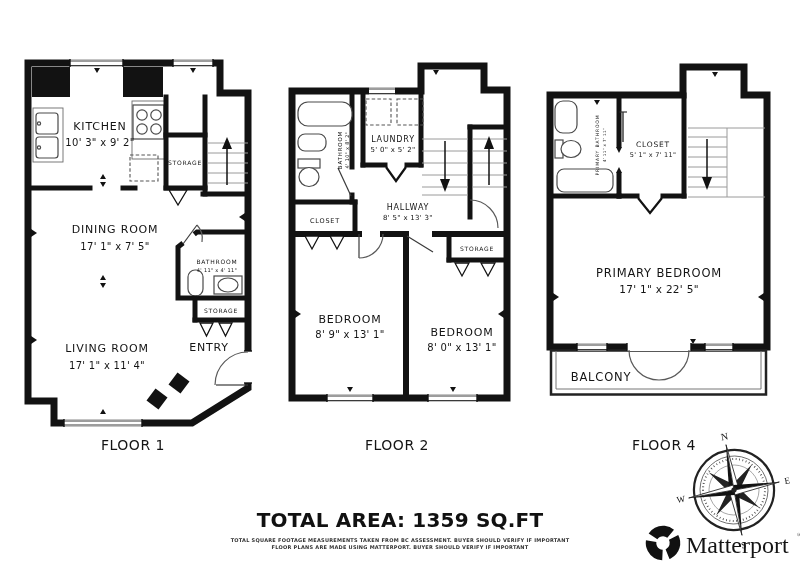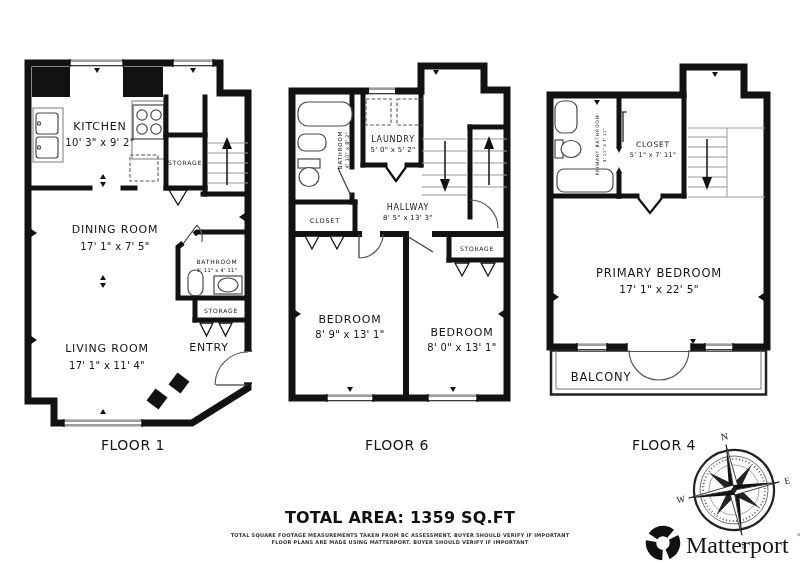--- a/index.html
+++ b/index.html
@@ -30,21 +30,21 @@
   .room{font-family:"DejaVu Sans",sans-serif;text-anchor:middle;letter-spacing:0.8px;}
   .dims{font-family:"DejaVu Sans",sans-serif;text-anchor:middle;letter-spacing:0.3px;}
   .r115{font-size:11.5px;} .r11{font-size:11px;} .r105{font-size:10.5px;} .r10{font-size:10px;}
   .r8{font-size:8px;} .r75{font-size:7.5px;} .r7{font-size:7px;} .r65{font-size:6.5px;}
   .r6{font-size:6px;} .r55{font-size:5.5px;} .r5{font-size:5px;} .r46{font-size:4.6px;} .r42{font-size:4.2px;}
   .floor-label{
     position:absolute;width:110px;text-align:center;font-size:14px;color:#141414;letter-spacing:0.5px;
   }
   .footer{position:absolute;left:180px;top:506px;width:440px;text-align:center;color:#111;}
   .addr{font-size:14px;font-weight:bold;letter-spacing:0.2px;}
-  .area{font-size:16px;font-weight:bold;margin-top:2px;letter-spacing:0.2px;}
+  .area{font-size:20px;font-weight:bold;margin-top:2px;letter-spacing:0.2px;}
   .fineprint{font-size:5px;font-weight:bold;color:#333;line-height:7px;margin-top:5px;letter-spacing:0.25px;}
   .brand{position:absolute;left:644px;top:522px;}
   .compass{position:absolute;left:672px;top:428px;}
   .serif{font-family:"Liberation Serif","DejaVu Serif",serif;}
 </style>
 </head>
 <body>
 
 <svg class="plan" style="left:20px;top:55px" width="236" height="380" viewBox="0 0 236 380">
   <path class="owall" d="M 8 8 L 200 8 L 200 38 L 228 38 L 228 333 L 172 368 L 34 368 L 34 346 L 8 346 Z"></path>
@@ -359,21 +359,21 @@
     <text class="dims r42" x="63" y="90">4' 11" x 7' 11"</text>
   </g>
   <text class="room r75" x="110" y="92">CLOSET</text>
   <text class="dims r65" x="110" y="102">5' 1" x 7' 11"</text>
   <text class="room r115" x="116" y="222">PRIMARY BEDROOM</text>
   <text class="dims r105" x="116" y="238">17' 1" x 22' 5"</text>
   <text class="room r115" x="58" y="326">BALCONY</text>
 </svg>
 
 <div class="floor-label" style="left:78px;top:437px">FLOOR 1</div>
-<div class="floor-label" style="left:342px;top:437px">FLOOR 6</div>
+<div class="floor-label" style="left:342px;top:437px">FLOOR 2</div>
 <div class="floor-label" style="left:609px;top:437px">FLOOR 4</div>
 
 <svg class="compass" width="124" height="124" viewBox="0 0 124 124">
   <g transform="rotate(-10 62 62)">
     <circle cx="62" cy="62" r="40" fill="none" stroke="#222" stroke-width="2.2"></circle>
     <circle cx="62" cy="62" r="34" fill="none" stroke="#555" stroke-width="0.8"></circle>
     <circle cx="62" cy="62" r="31" fill="none" stroke="#444" stroke-width="2" stroke-dasharray="0.8 2.6"></circle>
     <circle cx="62" cy="62" r="25" fill="none" stroke="#777" stroke-width="0.6"></circle>
     <path d="M 84 40 L 68 62 L 84 84 L 62 68 L 40 84 L 56 62 L 40 40 L 62 56 Z" fill="#222"></path>
     <g>

